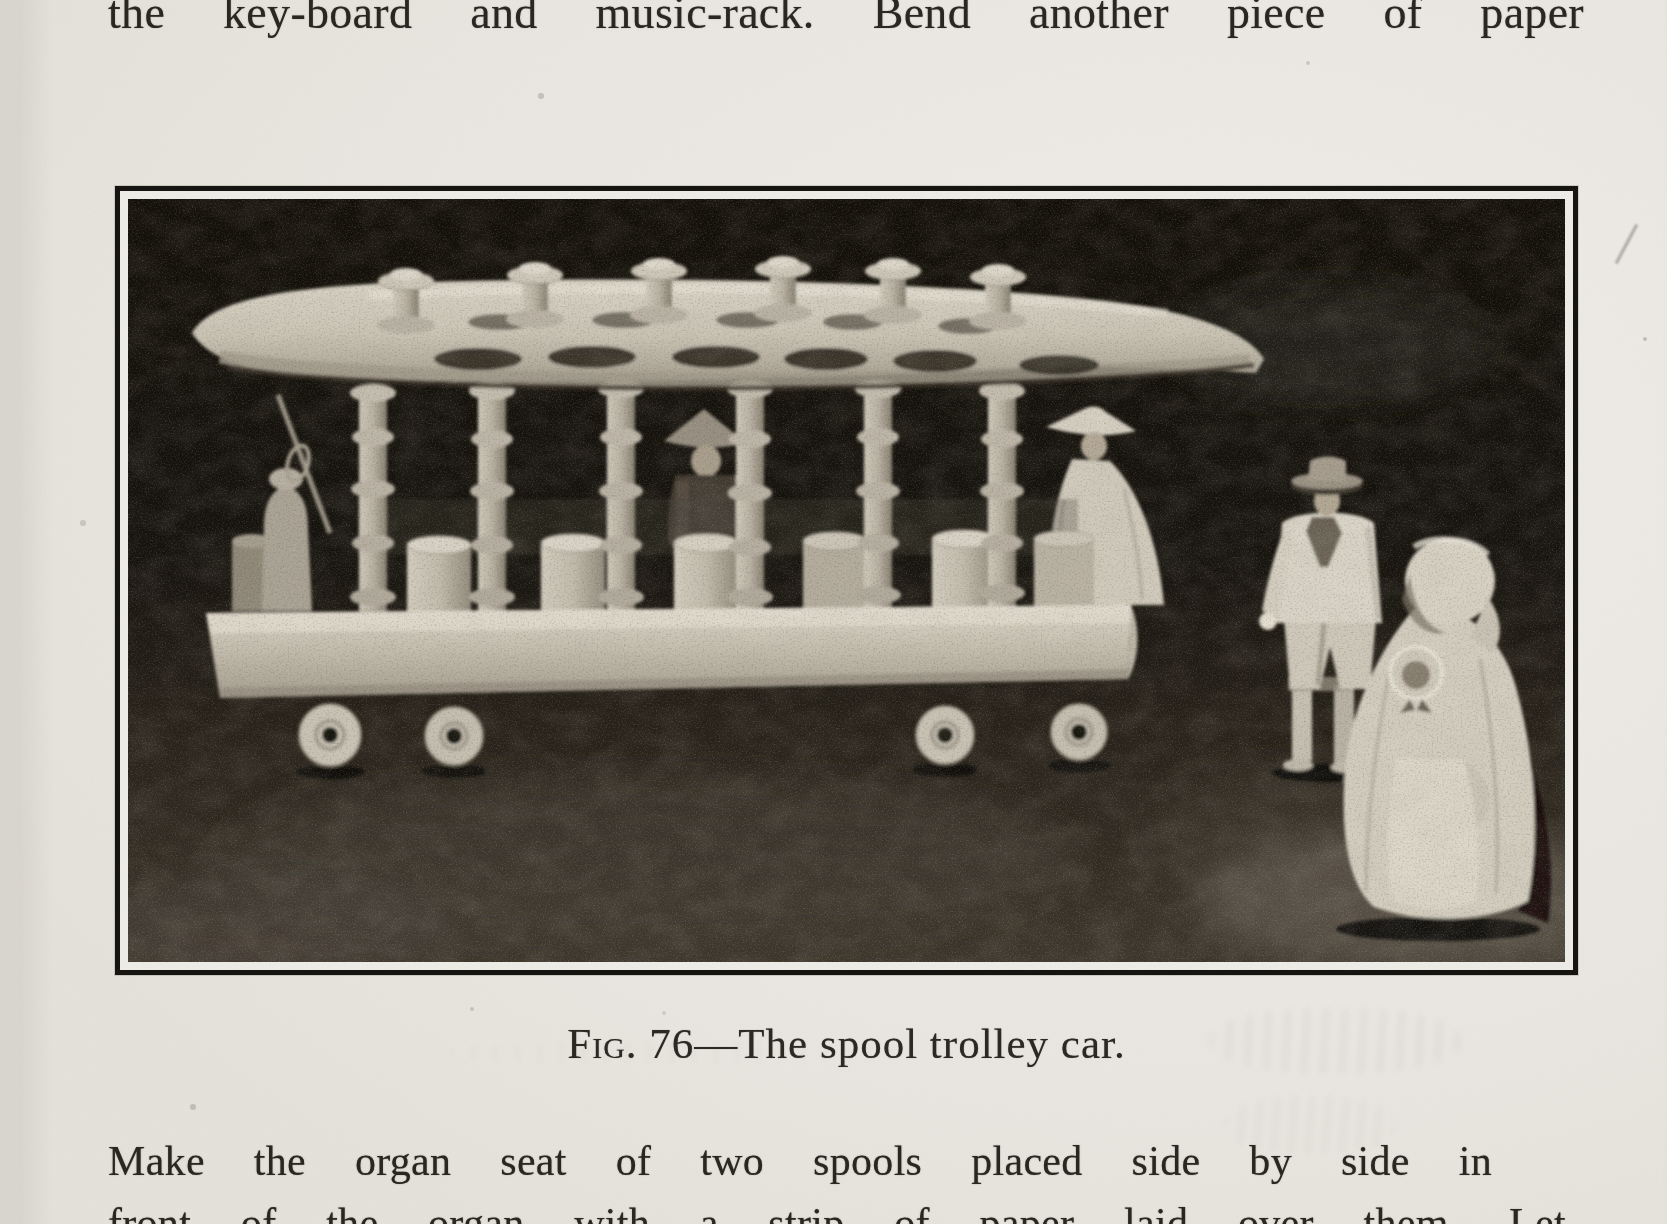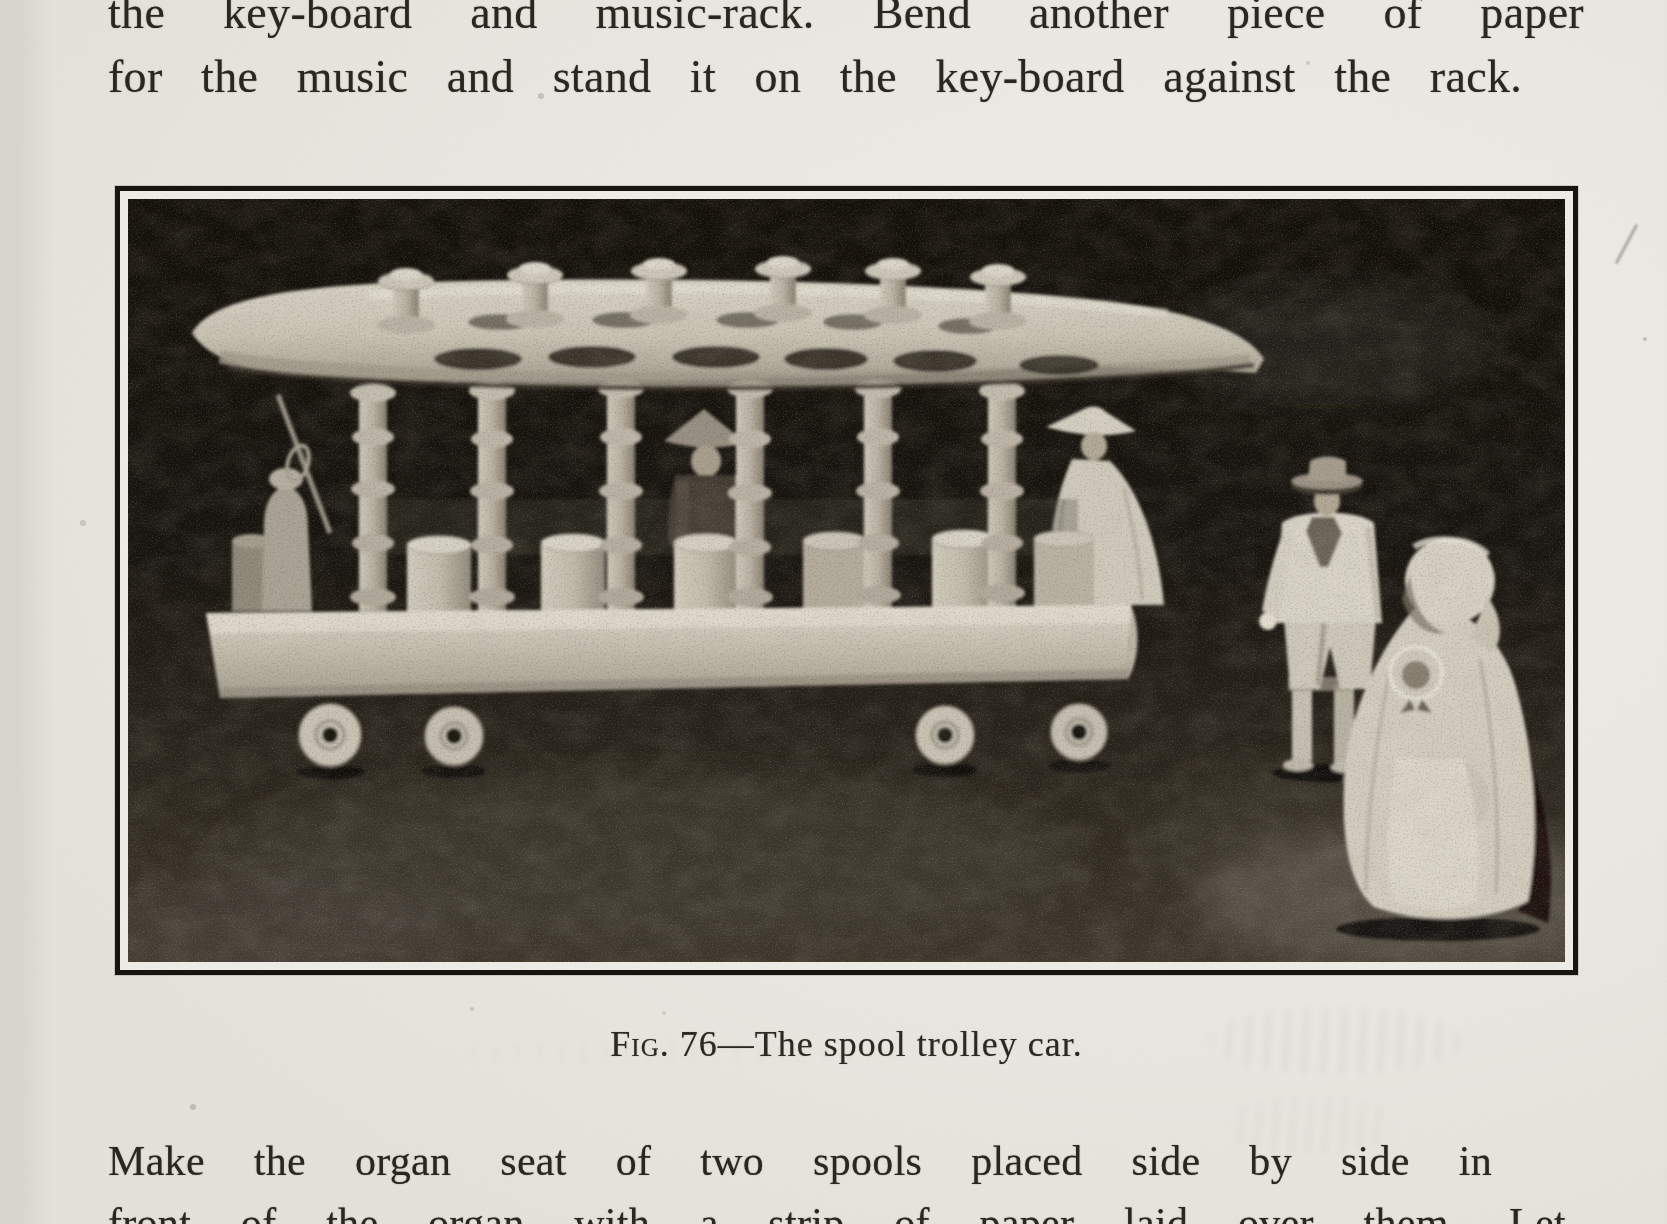--- a/index.html
+++ b/index.html
@@ -25,21 +25,21 @@
     border:5px solid #171511;background:#edebe5;padding:8px;
     box-shadow:0 0 0 1px rgba(120,115,105,.25);
   }
   .photo{
     position:relative;width:1437px;height:763px;background:#14110e;overflow:hidden;
     box-shadow:inset 0 0 60px rgba(0,0,0,.6), inset 0 0 6px rgba(0,0,0,.8);
   }
   .photo svg{display:block;}
   .caption{
     position:absolute;left:95px;top:1020px;width:1463px;
-    text-align:center;font-size:36px;line-height:48px;letter-spacing:1px;
+    text-align:center;font-size:43px;line-height:48px;letter-spacing:1px;
     color:#2b2922;text-shadow:0 0 1px rgba(45,42,35,.5);
   }
   .caption .fig-label{font-variant:small-caps;}
   .ghost{position:absolute;filter:blur(3px);opacity:.5;pointer-events:none;}
   .ghost1{left:1190px;top:1008px;width:250px;height:66px;border-radius:45%;
     background:repeating-linear-gradient(93deg, rgba(125,118,106,.22) 0 4px, rgba(125,118,106,0) 4px 19px);}
   .ghost2{left:430px;top:1042px;width:470px;height:22px;border-radius:40%;opacity:.3;
     background:repeating-linear-gradient(91deg, rgba(125,118,106,.20) 0 3px, rgba(125,118,106,0) 3px 22px);}
   .ghost3{left:1205px;top:1096px;width:170px;height:58px;border-radius:45%;opacity:.4;
     background:repeating-linear-gradient(95deg, rgba(125,118,106,.20) 0 4px, rgba(125,118,106,0) 4px 17px);}
@@ -52,21 +52,20 @@
       643px 1012px 0 1px rgba(70,65,58,.16), 62px 522px 0 2px rgba(70,65,58,.18),
       1624px 338px 0 1px rgba(80,74,66,.28), 451px 1008px 0 1px rgba(70,65,58,.2);}
   .page-grain{position:absolute;left:0;top:0;pointer-events:none;opacity:.5;}
 </style>
 </head>
 <body>
 
 <div class="page">
 
   <div class="jl" style="left:88px;top:-16px;width:1476px;">the key-board and music-rack.  Bend another piece of paper</div>
-  <div class="jl" style="left:88px;top:48px;width:1414px;">for the music and stand it on the key-board against the rack.</div>
 
   <div class="photo-frame">
     <div class="photo">
       <svg width="1437" height="763" viewBox="0 0 1437 763">
         <defs>
           <linearGradient id="bgG" x1="0" y1="0" x2="0" y2="1">
             <stop offset="0" stop-color="#131009"></stop>
             <stop offset="0.45" stop-color="#16130e"></stop>
             <stop offset="0.68" stop-color="#262119"></stop>
             <stop offset="0.86" stop-color="#332d24"></stop>

